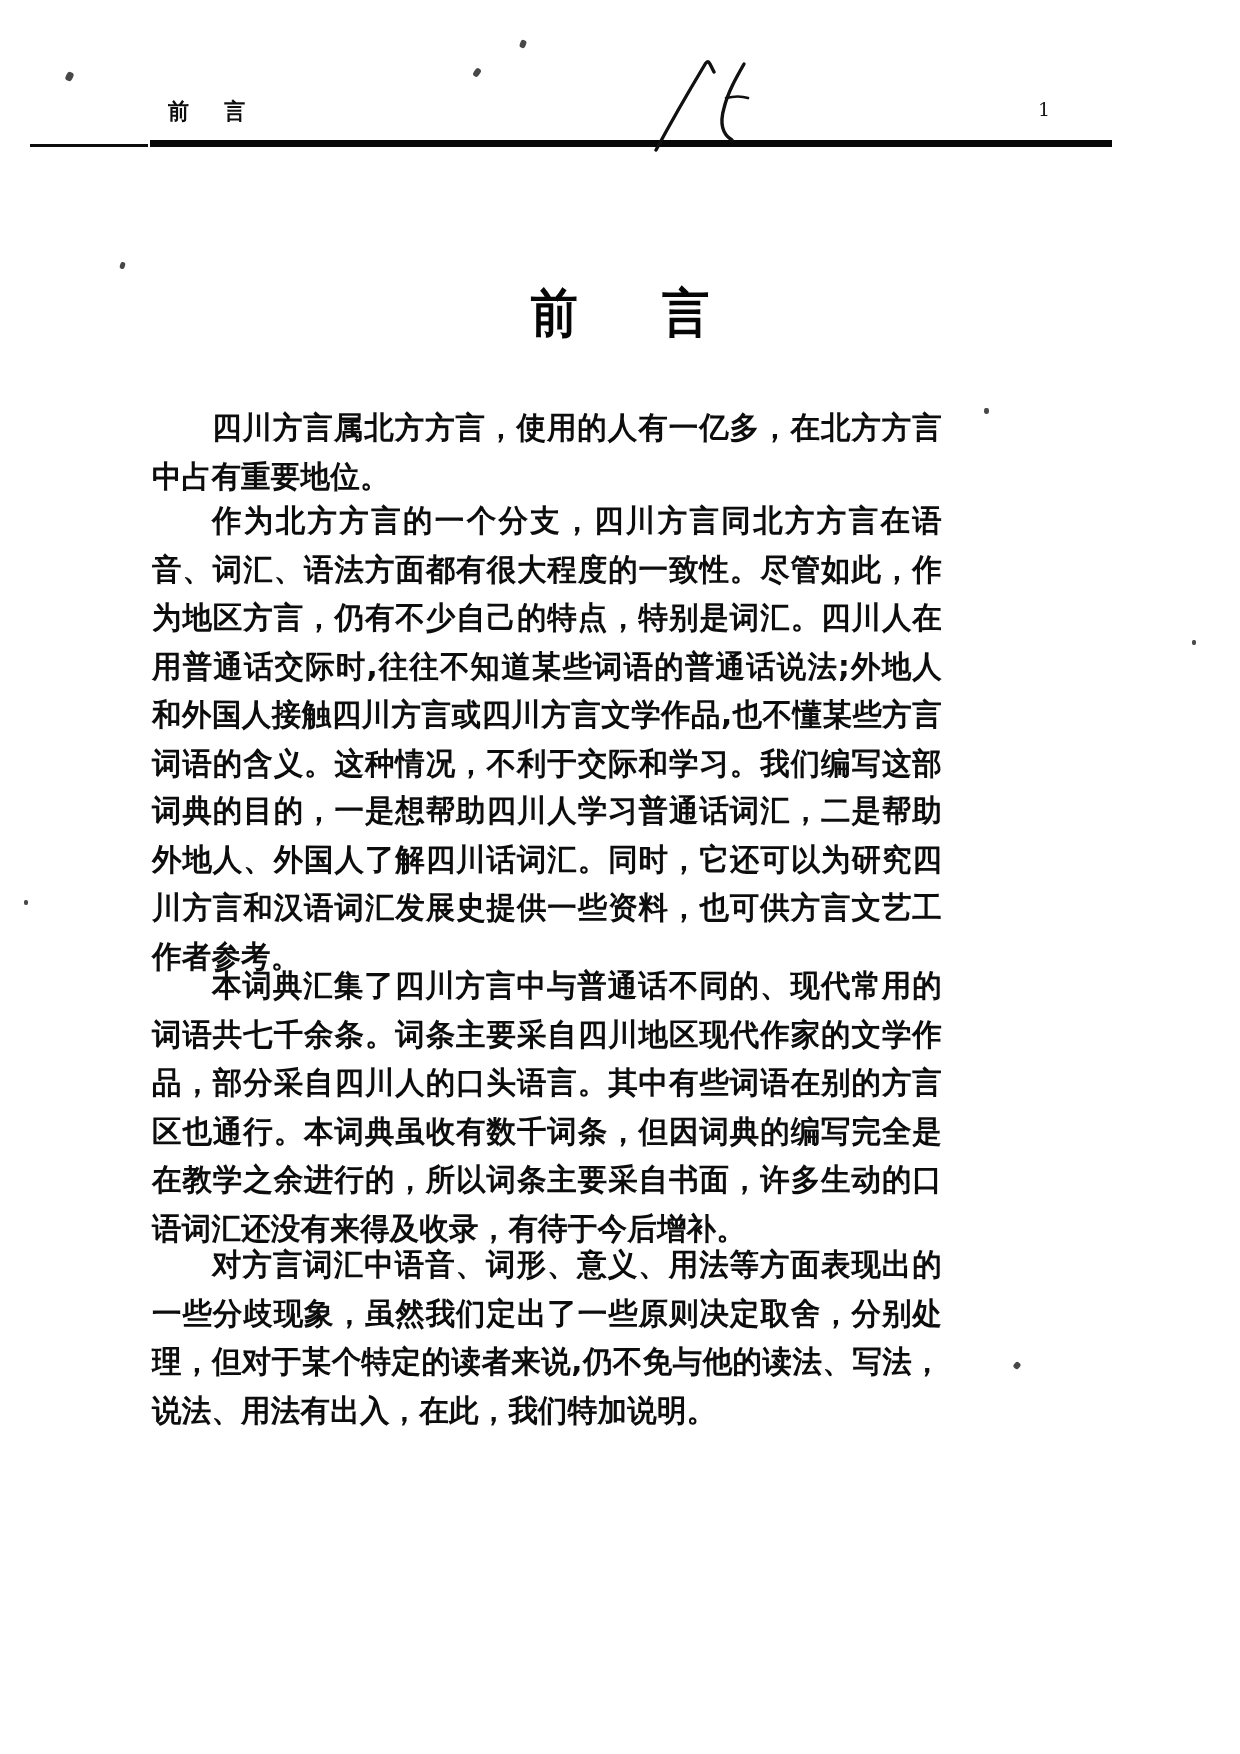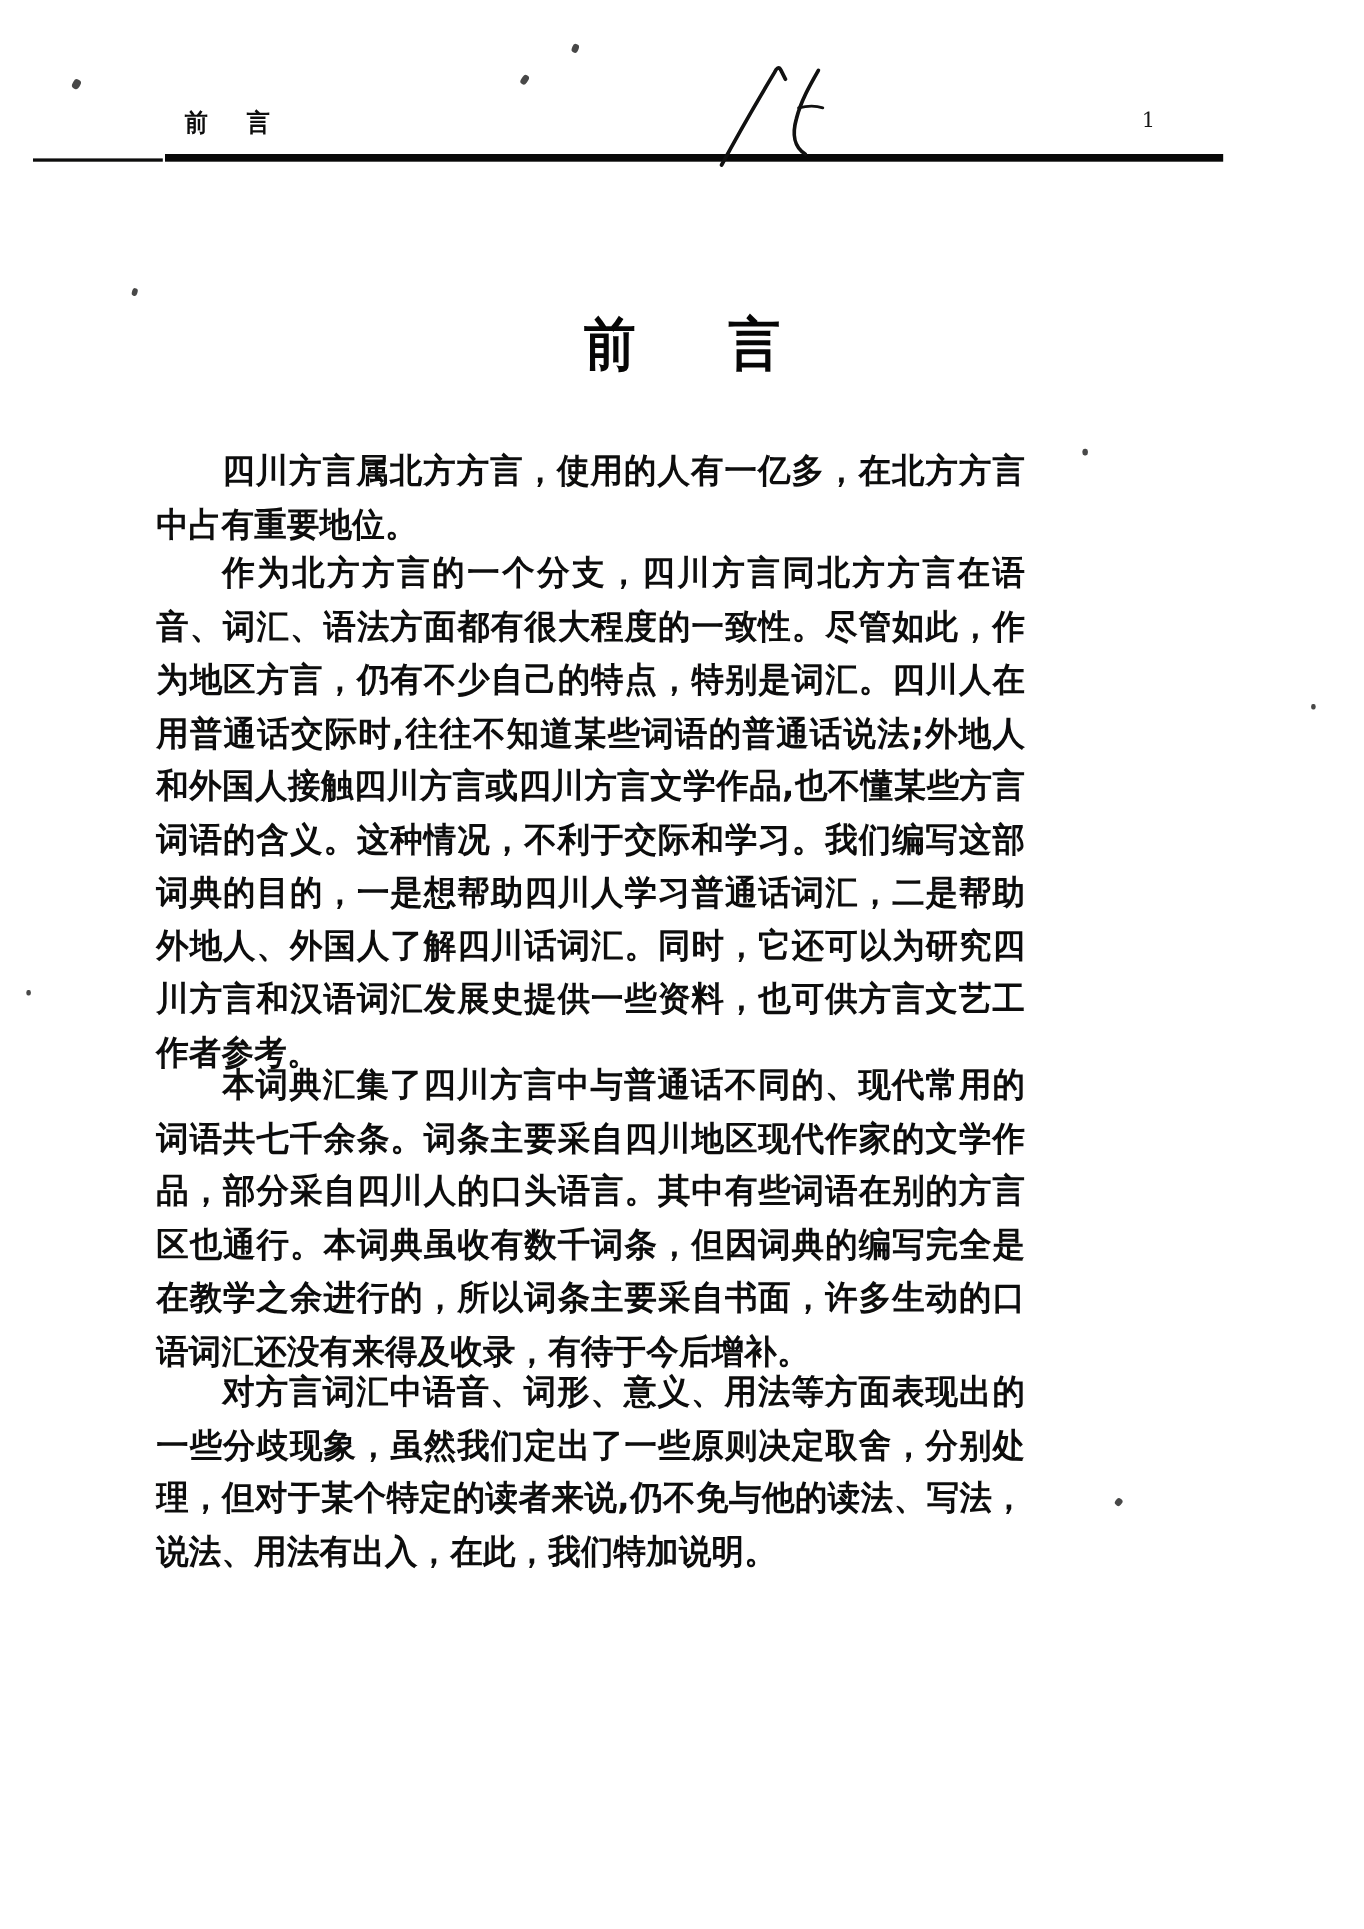--- a/index.html
+++ b/index.html
@@ -95,21 +95,21 @@
     letter-spacing: 34px;
     text-indent: 34px;
     color: #0b0b0b;
     transform: scaleY(1.12);
     transform-origin: center top;
   }
 
   
   .body-block {
     position: absolute;
-    left: 142px;
+    left: 152px;
     top: 404px;
     width: 790px;
   }
   .para {
     margin: 0 0 0 0;
     font-family: "DejaVu Sans", sans-serif;
     font-size: 29.5px;
     line-height: 46.5px;
     color: #111;
     text-align: justify;

